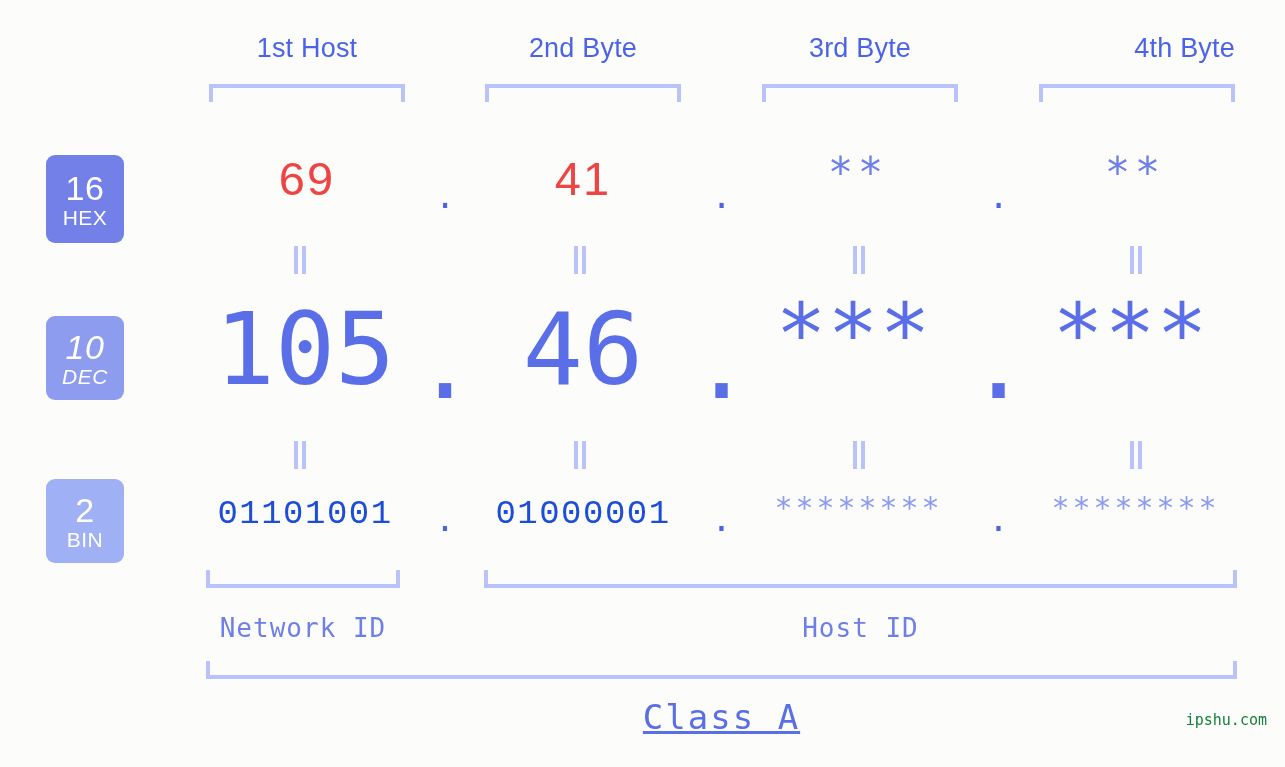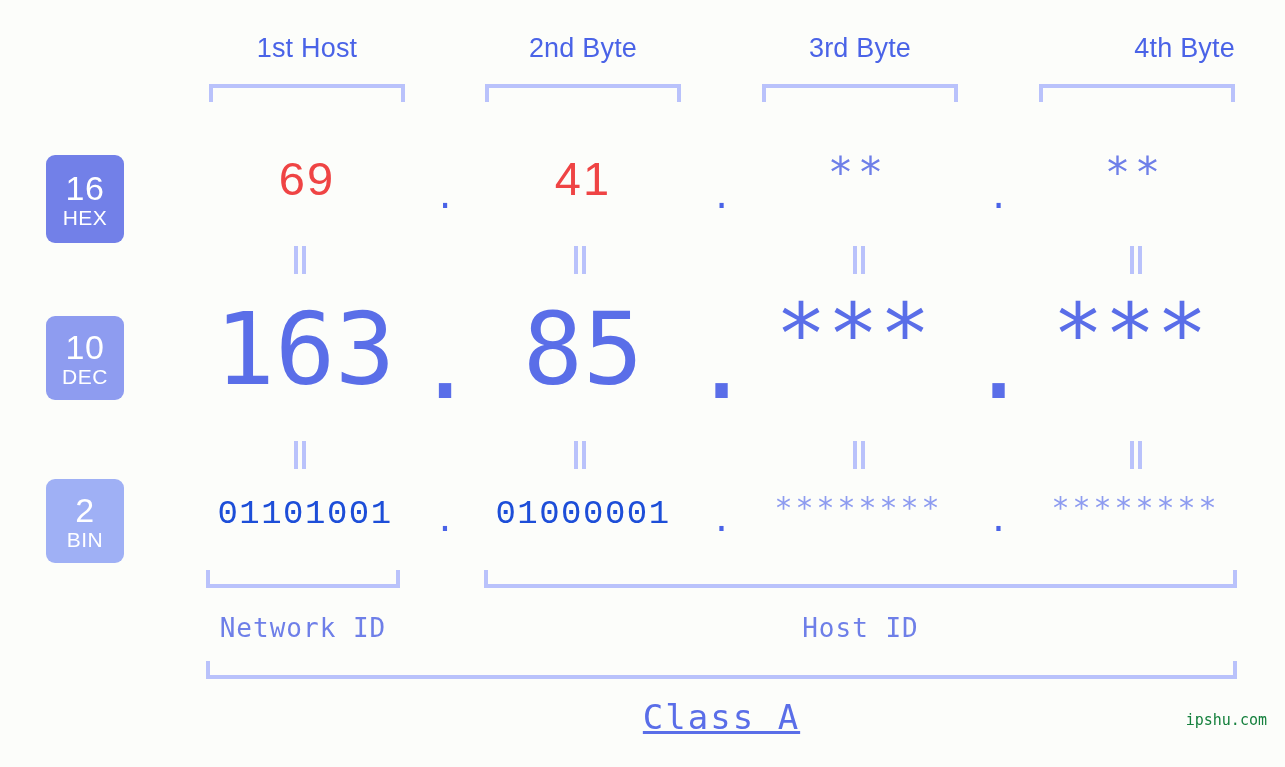--- a/index.html
+++ b/index.html
@@ -77,21 +77,21 @@
     letter-spacing: 0.5px;
   }
   .badge .badge-name {
     font-family: "Liberation Sans", sans-serif;
     font-size: 21px;
     font-weight: 400;
     margin-top: 2px;
     letter-spacing: 0.5px;
   }
   #badge-hex { top: 155px; height: 88px; background: #7280e8; }
-  #badge-dec { top: 316px; height: 84px; background: #8e9cf0; }
+  #badge-dec { top: 316px; height: 84px; background: #8e9cf0; font-style: italic; }
   #badge-bin { top: 479px; height: 84px; background: #9fb0f5; }
 
   
   .row-val {
     position: absolute;
     text-align: center;
     white-space: nowrap;
     line-height: 1;
   }
 
@@ -258,23 +258,23 @@
   </div>
   <div class="eq" style="left:851px; top:246px;">
     <span class="b1"></span>
       <span class="b2"></span>
   </div>
   <div class="eq" style="left:1128px; top:246px;">
     <span class="b1"></span>
       <span class="b2"></span>
   </div>
 
-  <div class="row-val dec-val" style="left:205px; width:200px;">163</div>
+  <div class="row-val dec-val" style="left:205px; width:200px;">105</div>
   <div class="row-val dec-dot" style="left:405px; width:80px;">.</div>
-  <div class="row-val dec-val" style="left:485px; width:196px;">85</div>
+  <div class="row-val dec-val" style="left:485px; width:196px;">46</div>
   <div class="row-val dec-dot" style="left:681px; width:81px;">.</div>
   <div class="row-val dec-ast" style="left:758px; width:200px;">***</div>
   <div class="row-val dec-dot" style="left:958px; width:81px;">.</div>
   <div class="row-val dec-ast" style="left:1035px; width:200px;">***</div>
 
   <div class="eq" style="left:292px; top:441px;">
     <span class="b1"></span>
       <span class="b2"></span>
   </div>
   <div class="eq" style="left:572px; top:441px;">

